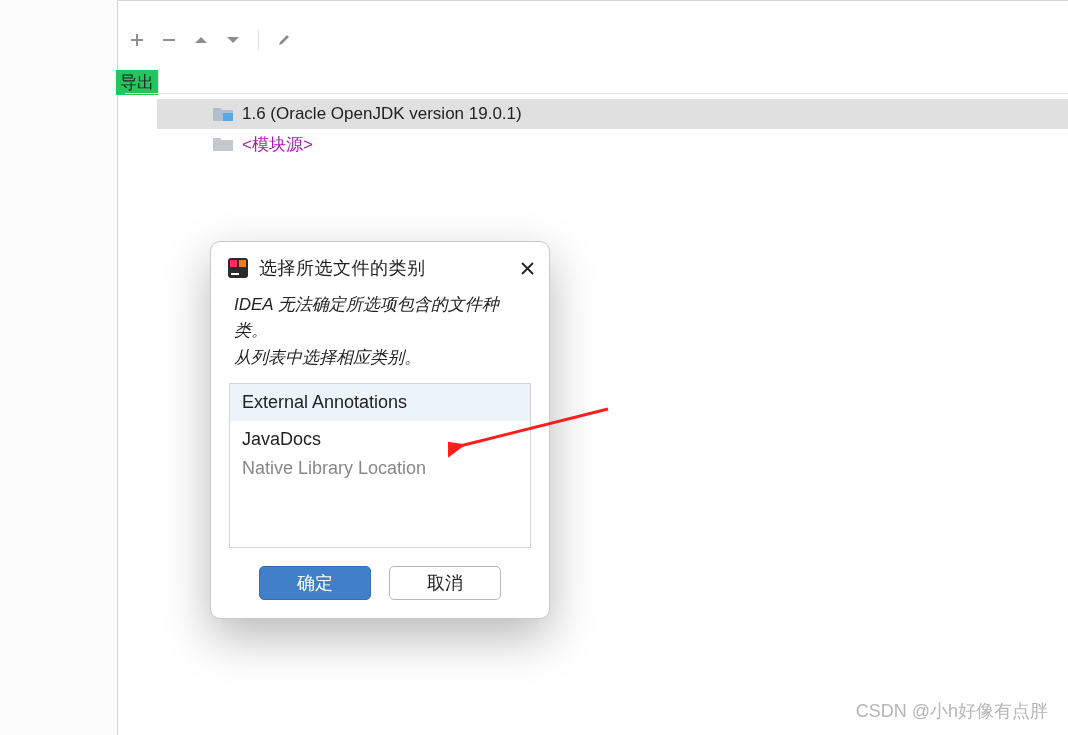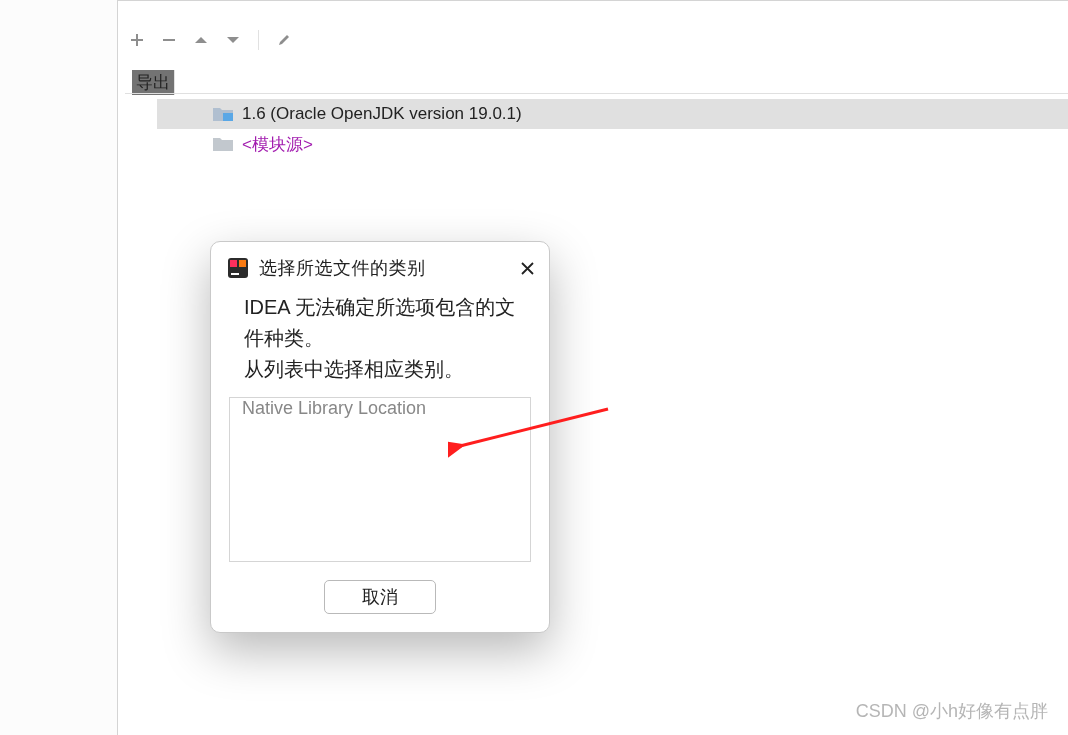--- a/index.html
+++ b/index.html
@@ -5,37 +5,37 @@
     * { box-sizing: border-box; margin: 0; padding: 0; font-family: "Segoe UI", -apple-system, Arial, sans-serif; }
     body { width: 1068px; height: 735px; background: #fcfcfc; position: relative; overflow: hidden; }
 
     .panel-frame { position: absolute; left: 117px; top: 0; right: 0; bottom: 0; border-left: 1px solid #d4d4d4; border-top: 1px solid #d4d4d4; background: #fff; }
 
     .toolbar { position: absolute; left: 128px; top: 30px; display: flex; align-items: center; gap: 14px; }
     .t-ic { width: 18px; height: 18px; display:flex; align-items:center; justify-content:center; color:#8e8e8e; }
     .t-ic svg { width:14px; height:14px; }
     .sep { width:1px; height:20px; background:#e1e1e1; margin:0 2px; }
 
-    .tab-label { position:absolute; left:132px; top:70px; font-size:17px; color:#222; padding:1px 4px; background:#737373; border-right:1px solid #e2e2e2; }
+    .tab-label { position:absolute; left:116px; top:70px; font-size:17px; color:#222; padding:1px 4px; background:#22c55e; border-right:1px solid #e2e2e2; }
     .divider { position:absolute; left:125px; right:0; top:93px; height:1px; background:#e0e0e0; }
 
     .tree { position:absolute; left:125px; right:0; top:99px; }
     .tree-row { display:flex; align-items:center; height:30px; font-size:17px;margin-left:32px; }
     .row1 { background:#e0e0e0; padding-left:55px; color:#222; }
     .row2 { padding-left:55px; color:#a21caf; }
     .f-icon { width:22px; height:18px; margin-right:8px; position:relative; }
     .f-icon svg { width:22px; height:18px; }
 
     .dialog { position:absolute; left:210px; top:241px; width:340px; background:#fff; border:1px solid #c9c9c9; border-radius:10px; box-shadow:0 18px 48px rgba(0,0,0,0.28); }
     .dlg-head { display:flex; align-items:center; padding:14px 12px 10px 16px; }
     .app-ic { width:22px; height:22px; margin-right:10px; }
     .dlg-title { font-size:18px; color:#222; letter-spacing:0.5px; }
     .dlg-close { margin-left:auto; width:20px; height:20px; display:flex; align-items:center; justify-content:center; color:#222; }
     .dlg-close svg { width:15px; height:15px; }
-    .dlg-msg { padding:2px 18px 12px 33px; font-size:20px; color:#222; line-height:1.55; }
+    .dlg-msg { padding:2px 18px 12px 23px; font-size:17px; color:#222; line-height:1.55;font-style:italic; }
     .list { margin:0 18px 0 18px; border:1px solid #d5d5d5; height:165px; overflow:hidden; }
     .li { height:37px; display:flex; align-items:center; padding-left:12px; font-size:18px; color:#222; border-bottom:1px solid transparent; }
     .li.hl { background:#ecf3fb; }
     .li.sel { background:#3576c6; color:#fff; border:1px solid #1b4f8a; }
     .li.last { color:#888; height:20px; align-items:flex-start; }
     .btns { display:flex; justify-content:center; gap:18px; padding:18px 0 18px 0; }
     .btn { width:112px; height:34px; border-radius:5px; font-size:18px; display:flex; align-items:center; justify-content:center; cursor:pointer; }
     .btn-ok { background:#4180c9; color:#fff; border:1px solid #3270b6; }
     .btn-cancel { background:#fff; color:#222; border:1px solid #b9b9b9; }
 
@@ -115,23 +115,26 @@
       <svg viewBox="0 0 15 15">
           <path d="M2 2l11 11M13 2L2 13" stroke="currentColor" stroke-width="1.8"></path>
         </svg>
     </span>
   </div>
   <div class="dlg-msg">
     <div>IDEA 无法确定所选项包含的文件种类。</div>
     <div>从列表中选择相应类别。</div>
   </div>
   <div class="list">
+    <div class="li hl">External Annotations</div>
+    <div class="li">JavaDocs</div>
     <div class="li last">Native Library Location</div>
   </div>
   <div class="btns">
+    <div class="btn btn-ok">确定</div>
     <div class="btn btn-cancel">取消</div>
   </div>
 </div>
 
 <svg class="arrow" width="170" height="70">
   <defs>
       <marker id="ah" markerWidth="12" markerHeight="10" refX="2" refY="5" orient="auto">
         <path d="M12 0L0 5l12 5z" fill="#ff1e1e"></path>
       </marker>
     </defs>

